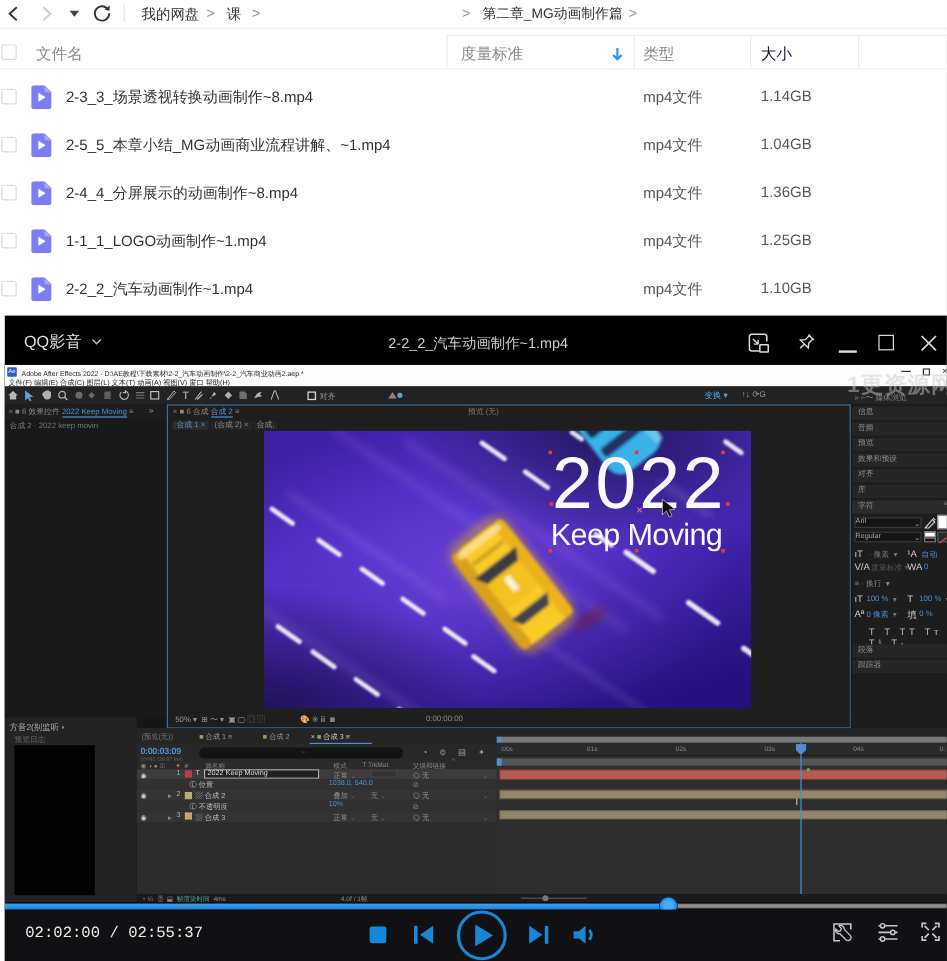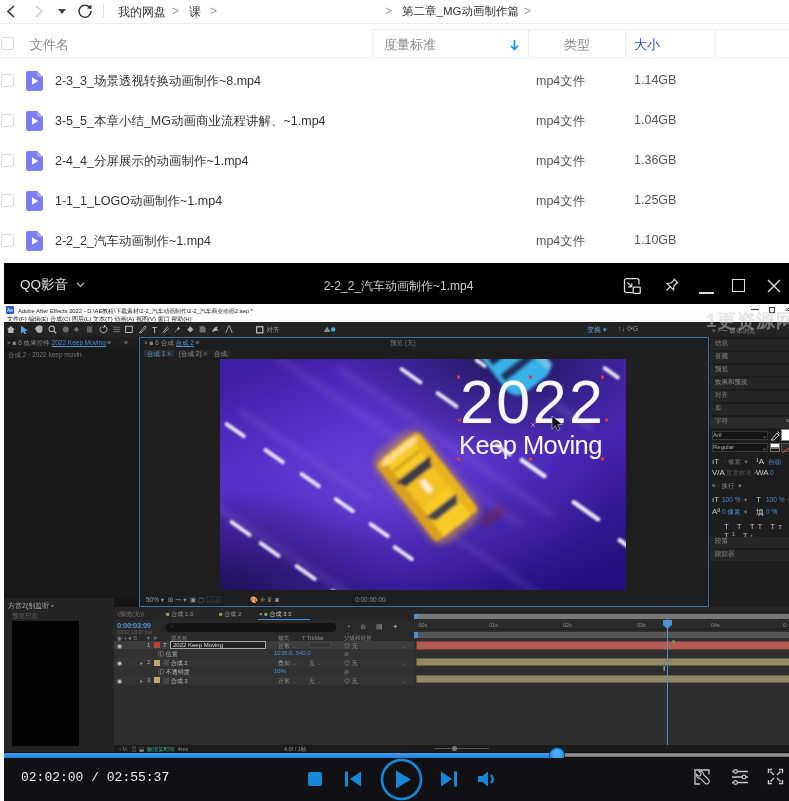--- a/index.html
+++ b/index.html
@@ -42,51 +42,51 @@
   <div class="abs" style="left:372px;top:1px;width:1px;height:27px;background:#ececec;"></div>
   <div class="abs" style="left:528px;top:1px;width:1px;height:27px;background:#ececec;"></div>
   <div class="abs" style="left:625px;top:1px;width:1px;height:27px;background:#ececec;"></div>
   <div class="abs" style="left:715px;top:1px;width:1px;height:27px;background:#ececec;"></div>
   <div class="abs" style="left:1px;top:8px;width:13px;height:13px;border:1px solid #dcdcdc;border-radius:2px;background:#fff;"></div>
   <div class="abs" style="left:30px;top:7px;font-size:13px;color:#888;">文件名</div>
   <div class="abs" style="left:384px;top:7px;font-size:13px;color:#888;">度量标准</div>
   <svg class="abs" style="left:509px;top:10px;" width="11" height="12" viewBox="0 0 11 12">
         <path d="M5.5 1 V10 M2 6.8 L5.5 10.4 L9 6.8" stroke="#2196f3" stroke-width="1.8" fill="none"></path>
       </svg>
-  <div class="abs" style="left:536px;top:7px;font-size:13px;color:#888;margin-left:28px;">类型</div>
-  <div class="abs" style="left:634px;top:7px;font-size:13px;color:#1d4ed8;">大小</div>
+  <div class="abs" style="left:536px;top:7px;font-size:13px;color:#888;">类型</div>
+  <div class="abs" style="left:634px;top:7px;font-size:13px;color:#0f172a;">大小</div>
 </div>
 <div class="abs" style="left:0;top:57px;width:789px;height:1px;background:#f0f0f0;"></div>
 
 <div id="rows">
 <div class="abs" style="left:1px;top:74px;width:13px;height:13px;border:1px solid #dcdcdc;border-radius:2px;background:#fff;"></div>
 <svg class="abs" style="left:26px;top:71px;" width="17" height="20" viewBox="0 0 17 20">
 <path d="M2.5 0 H11 L17 6 V17.5 a2.5 2.5 0 0 1 -2.5 2.5 H2.5 A2.5 2.5 0 0 1 0 17.5 V2.5 A2.5 2.5 0 0 1 2.5 0 Z" fill="#7b7df0"></path>
 <path d="M11 0 L17 6 H13 a2 2 0 0 1 -2 -2 Z" fill="#a3a4f5"></path>
 <path d="M6 6.2 L12.2 10 L6 13.8 Z" fill="#fff"></path>
 </svg>
 <div class="abs" style="left:55px;top:73px;font-size:12.5px;color:#333;">2-3_3_场景透视转换动画制作~8.mp4</div>
 <div class="abs" style="left:536px;top:73px;font-size:12.5px;color:#555;">mp4文件</div>
 <div class="abs" style="left:634px;top:73px;font-size:12.5px;color:#555;">1.14GB</div>
 <div class="abs" style="left:1px;top:114px;width:13px;height:13px;border:1px solid #dcdcdc;border-radius:2px;background:#fff;"></div>
 <svg class="abs" style="left:26px;top:111px;" width="17" height="20" viewBox="0 0 17 20">
 <path d="M2.5 0 H11 L17 6 V17.5 a2.5 2.5 0 0 1 -2.5 2.5 H2.5 A2.5 2.5 0 0 1 0 17.5 V2.5 A2.5 2.5 0 0 1 2.5 0 Z" fill="#7b7df0"></path>
 <path d="M11 0 L17 6 H13 a2 2 0 0 1 -2 -2 Z" fill="#a3a4f5"></path>
 <path d="M6 6.2 L12.2 10 L6 13.8 Z" fill="#fff"></path>
 </svg>
-<div class="abs" style="left:55px;top:113px;font-size:12.5px;color:#333;">3-5_5_本章小结_MG动画商业流程讲解、~1.mp4</div>
+<div class="abs" style="left:55px;top:113px;font-size:12.5px;color:#333;">2-5_5_本章小结_MG动画商业流程讲解、~1.mp4</div>
 <div class="abs" style="left:536px;top:113px;font-size:12.5px;color:#555;">mp4文件</div>
 <div class="abs" style="left:634px;top:113px;font-size:12.5px;color:#555;">1.04GB</div>
 <div class="abs" style="left:1px;top:154px;width:13px;height:13px;border:1px solid #dcdcdc;border-radius:2px;background:#fff;"></div>
 <svg class="abs" style="left:26px;top:151px;" width="17" height="20" viewBox="0 0 17 20">
 <path d="M2.5 0 H11 L17 6 V17.5 a2.5 2.5 0 0 1 -2.5 2.5 H2.5 A2.5 2.5 0 0 1 0 17.5 V2.5 A2.5 2.5 0 0 1 2.5 0 Z" fill="#7b7df0"></path>
 <path d="M11 0 L17 6 H13 a2 2 0 0 1 -2 -2 Z" fill="#a3a4f5"></path>
 <path d="M6 6.2 L12.2 10 L6 13.8 Z" fill="#fff"></path>
 </svg>
-<div class="abs" style="left:55px;top:153px;font-size:12.5px;color:#333;">2-4_4_分屏展示的动画制作~1.mp4</div>
+<div class="abs" style="left:55px;top:153px;font-size:12.5px;color:#333;">2-4_4_分屏展示的动画制作~8.mp4</div>
 <div class="abs" style="left:536px;top:153px;font-size:12.5px;color:#555;">mp4文件</div>
 <div class="abs" style="left:634px;top:153px;font-size:12.5px;color:#555;">1.36GB</div>
 <div class="abs" style="left:1px;top:194px;width:13px;height:13px;border:1px solid #dcdcdc;border-radius:2px;background:#fff;"></div>
 <svg class="abs" style="left:26px;top:191px;" width="17" height="20" viewBox="0 0 17 20">
 <path d="M2.5 0 H11 L17 6 V17.5 a2.5 2.5 0 0 1 -2.5 2.5 H2.5 A2.5 2.5 0 0 1 0 17.5 V2.5 A2.5 2.5 0 0 1 2.5 0 Z" fill="#7b7df0"></path>
 <path d="M11 0 L17 6 H13 a2 2 0 0 1 -2 -2 Z" fill="#a3a4f5"></path>
 <path d="M6 6.2 L12.2 10 L6 13.8 Z" fill="#fff"></path>
 </svg>
 <div class="abs" style="left:55px;top:193px;font-size:12.5px;color:#333;">1-1_1_LOGO动画制作~1.mp4</div>
 <div class="abs" style="left:536px;top:193px;font-size:12.5px;color:#555;">mp4文件</div>
@@ -398,21 +398,21 @@
       <div class="abs" id="timeline" style="left:110px;top:270px;width:679px;height:145px;background:#2c2c2c;font-size:6px;color:#949494;">
 
         <div class="abs" style="left:0;top:0;width:679px;height:13px;background:#252525;">
           <div class="abs" style="left:4px;top:3px;color:#777;">(预览(无))</div>
           <div class="abs" style="left:52px;top:3px;"><span style="color:#8a6">■</span> 合成 1 <span>≡</span></div>
           <div class="abs" style="left:105px;top:3px;"><span style="color:#8a6">■</span> 合成 2</div>
           <div class="abs" style="left:145px;top:3px;color:#ccc;">× <span style="color:#8a6">■</span> 合成 3 ≡</div>
           <div class="abs" style="left:144px;top:11.5px;width:52px;height:1.5px;background:#4b8fd5;"></div>
         </div>
 
-        <div class="abs" style="left:0;top:13px;width:300px;height:14px;background:#282828;">
+        <div class="abs" style="left:0;top:13px;width:300px;height:14px;background:#282828;text-align:center;">
           <div class="abs" style="left:3px;top:1px;font-size:7.5px;color:#4b8fd5;font-weight:bold;letter-spacing:-0.3px;">0:00:03:09</div>
           <div class="abs" style="left:3px;top:10px;font-size:4.5px;color:#666;">00092 (29.97 fps)</div>
           <div class="abs" style="left:52px;top:3px;width:170px;height:9px;background:#141414;border-radius:4px;color:#555;font-size:6px;"><span style="margin-left:4px;">⌕</span></div>
           <div class="abs" style="left:232px;top:3px;color:#999;font-size:7px;letter-spacing:4px;">◔ ⊜ ▤ ✦ ⌂</div>
         </div>
 
         <div class="abs" style="left:0;top:27px;width:300px;height:7px;background:#2a2a2a;color:#888;font-size:5.5px;">
           <span class="abs" style="left:3px;top:1px;">◉ ◑ ● ⚿</span>
           <span class="abs" style="left:32px;top:1px;">✦ &nbsp;#</span>
           <span class="abs" style="left:57px;top:1px;">源名称</span>

